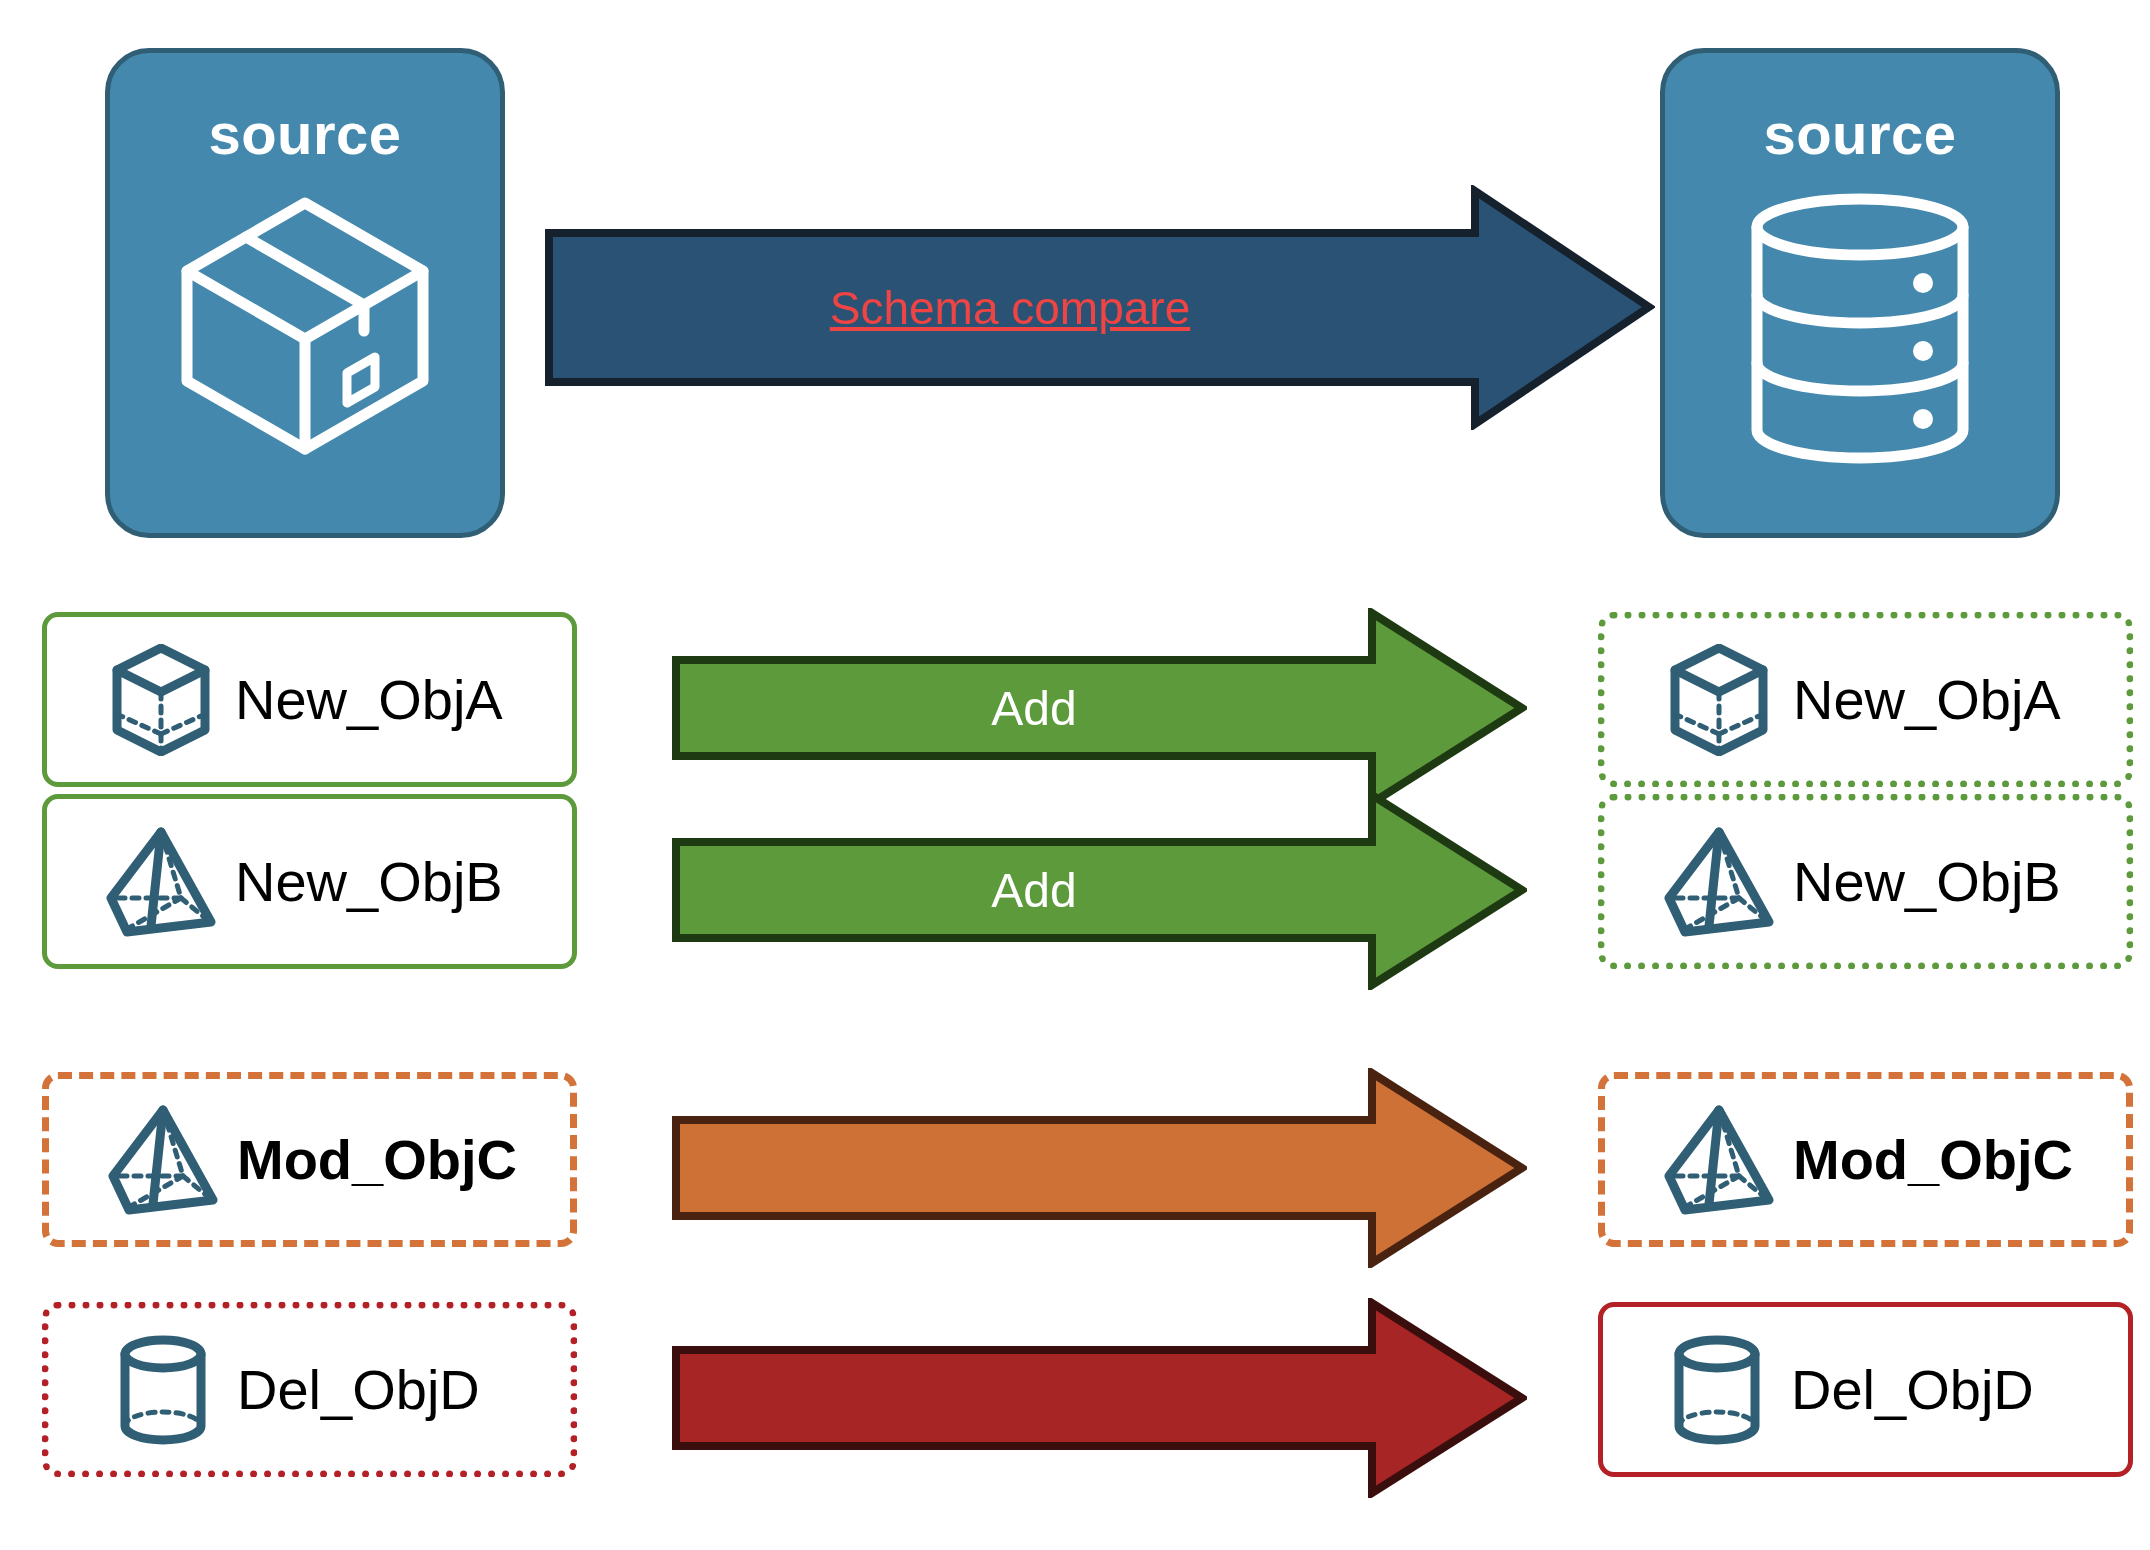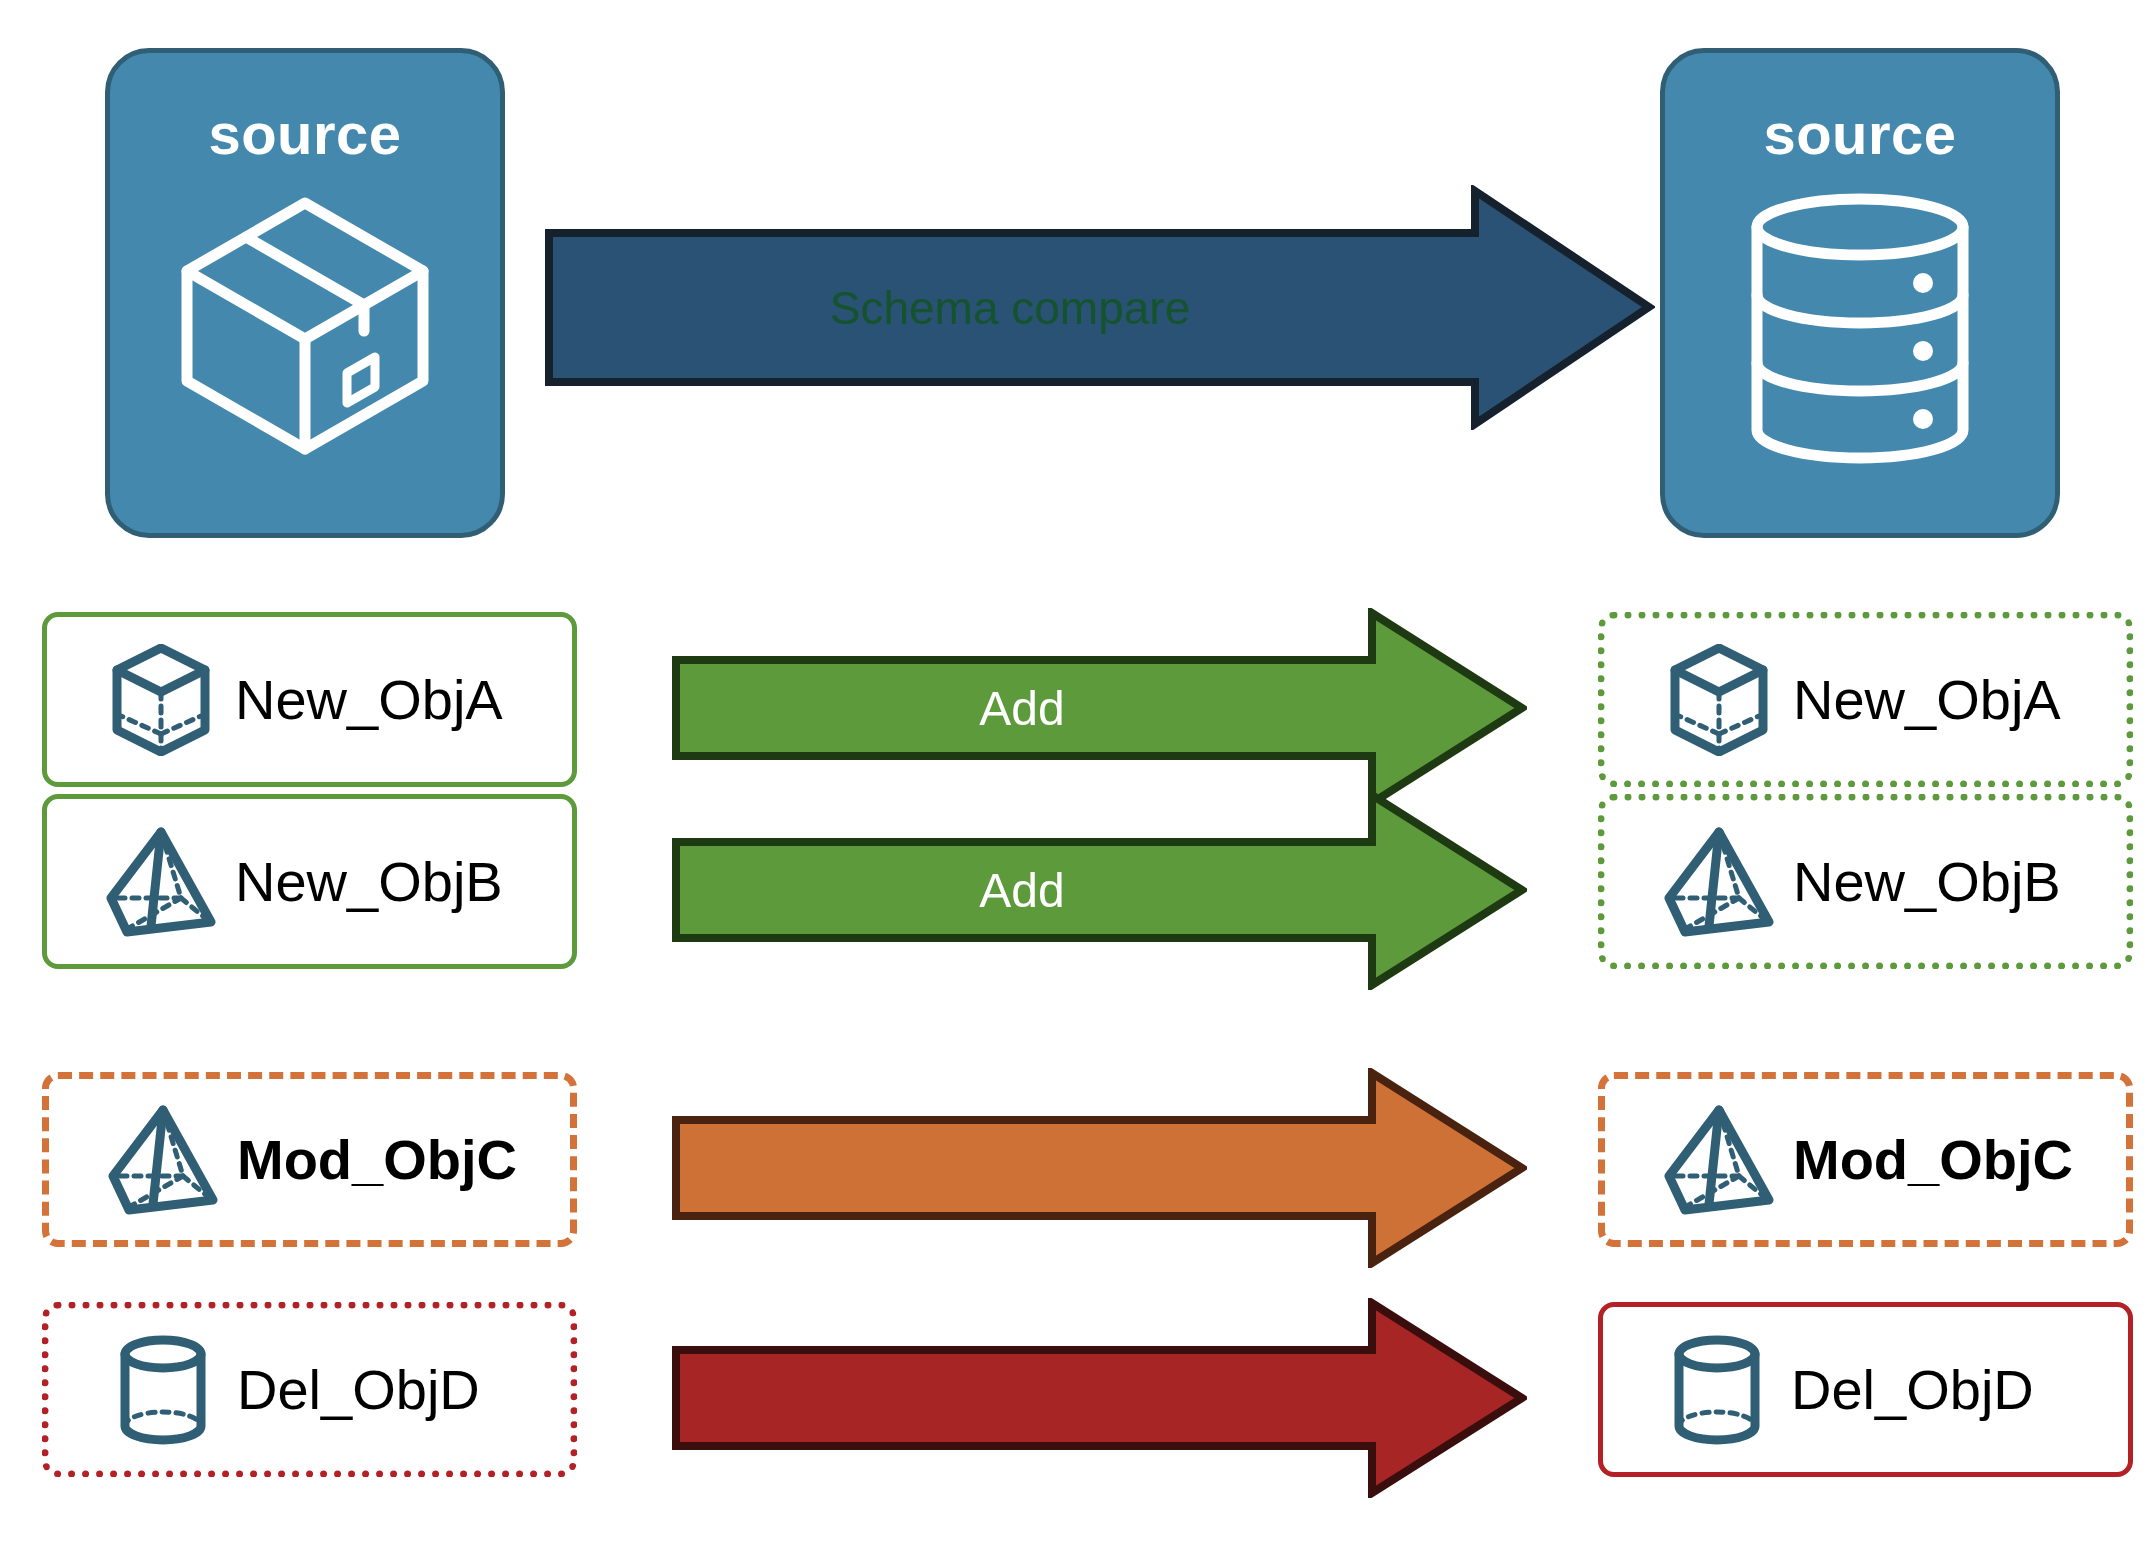--- a/index.html
+++ b/index.html
@@ -54,25 +54,26 @@
   
   #schema-arrow {
     position: absolute;
     left: 545px;
     top: 185px;
     width: 1110px;
     height: 245px;
   }
   .arrow-label {
     position: absolute;
-    color: #14532d;
+    color: #ef4444;
     font-size: 46px;
     white-space: nowrap;
     user-select: none;
     pointer-events: none;
+    text-decoration: underline;
   }
   #schema-arrow-label {
     left: 0;
     top: 0;
     width: 930px;
     height: 245px;
     display: flex;
     align-items: center;
     justify-content: center;
   }
@@ -137,20 +138,21 @@
     width: 700px;
     height: 200px;
     display: flex;
     align-items: center;
     justify-content: center;
     color: #ffffff;
     font-size: 48px;
     white-space: nowrap;
     user-select: none;
     pointer-events: none;
+    padding-left: 12px;
   }
 </style>
 </head>
 <body>
 
 <div id="stage">
 
   <div class="endpoint-panel" id="source-panel">
     <div class="endpoint-title">source</div>
     <div class="endpoint-icon">

